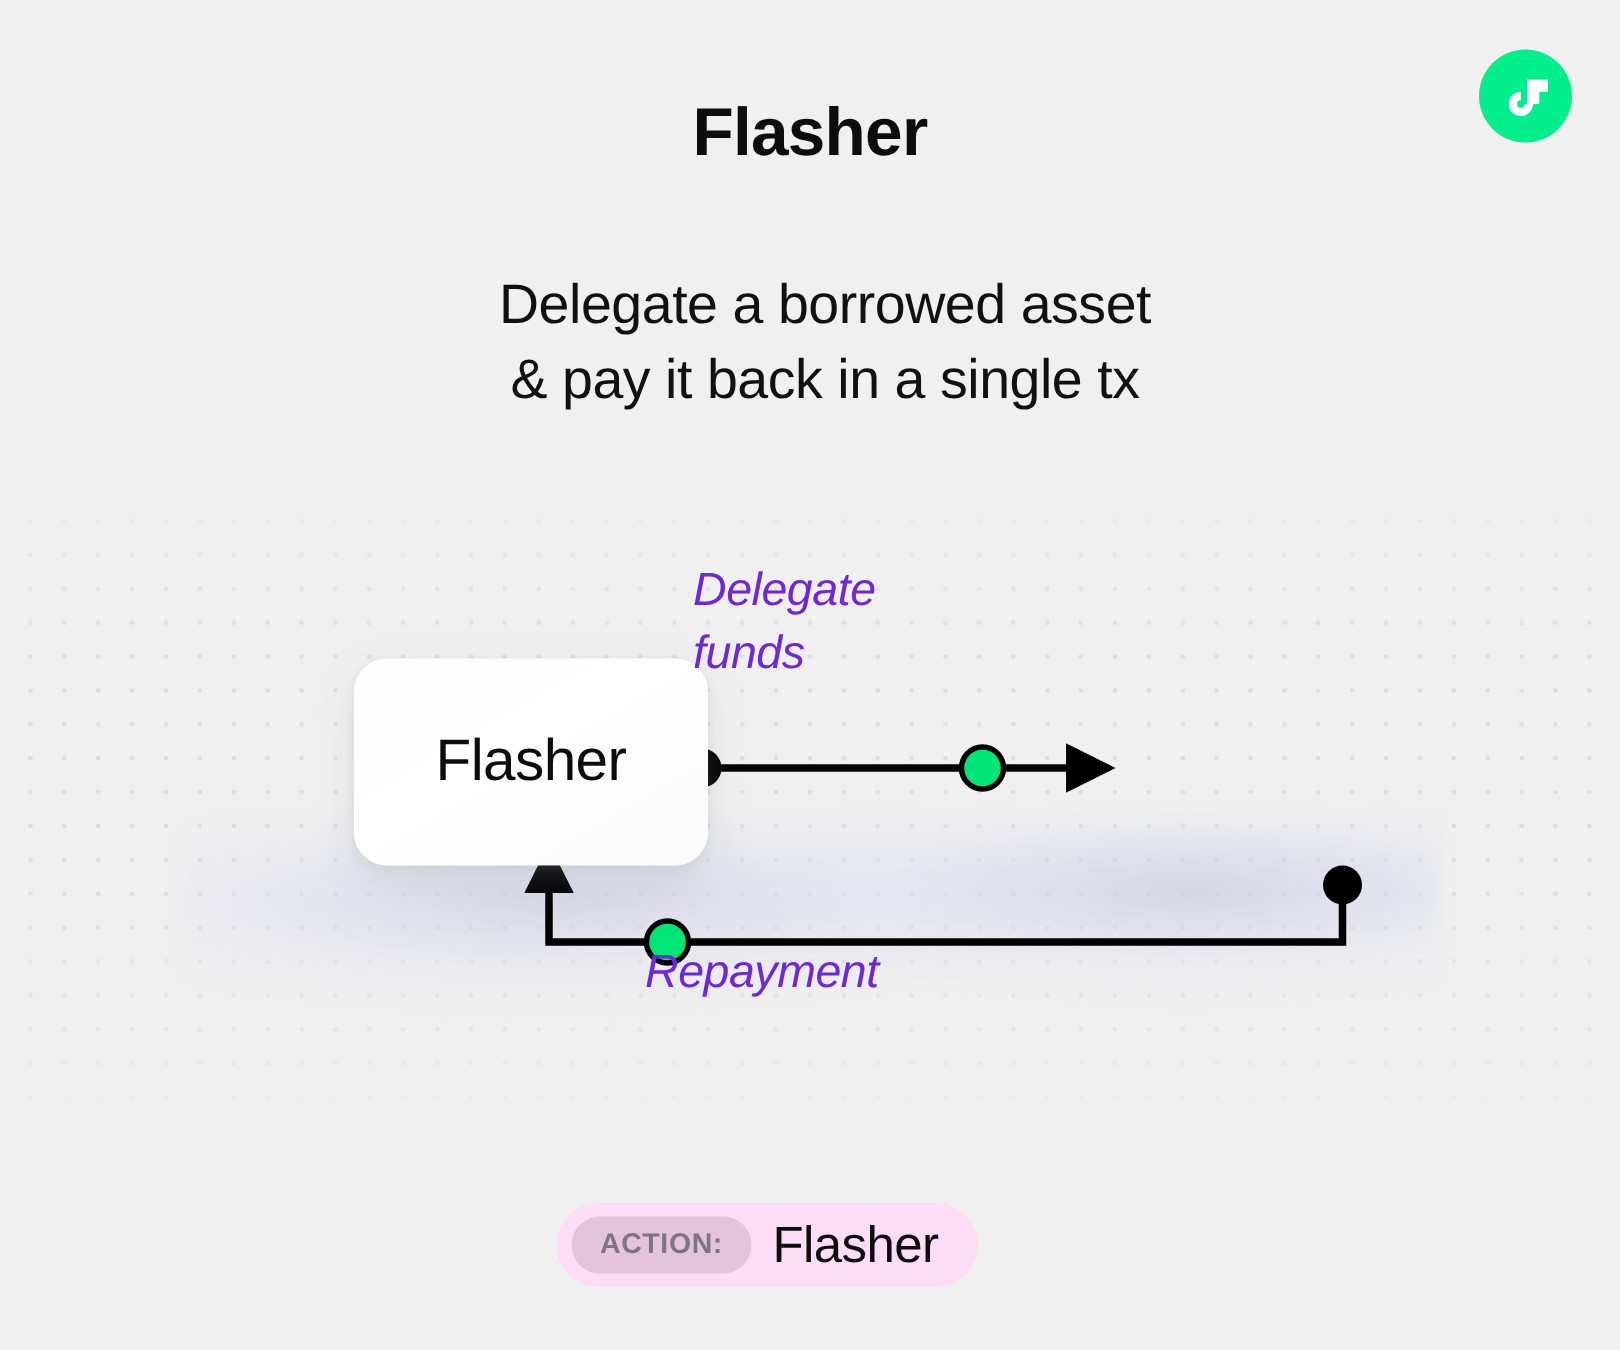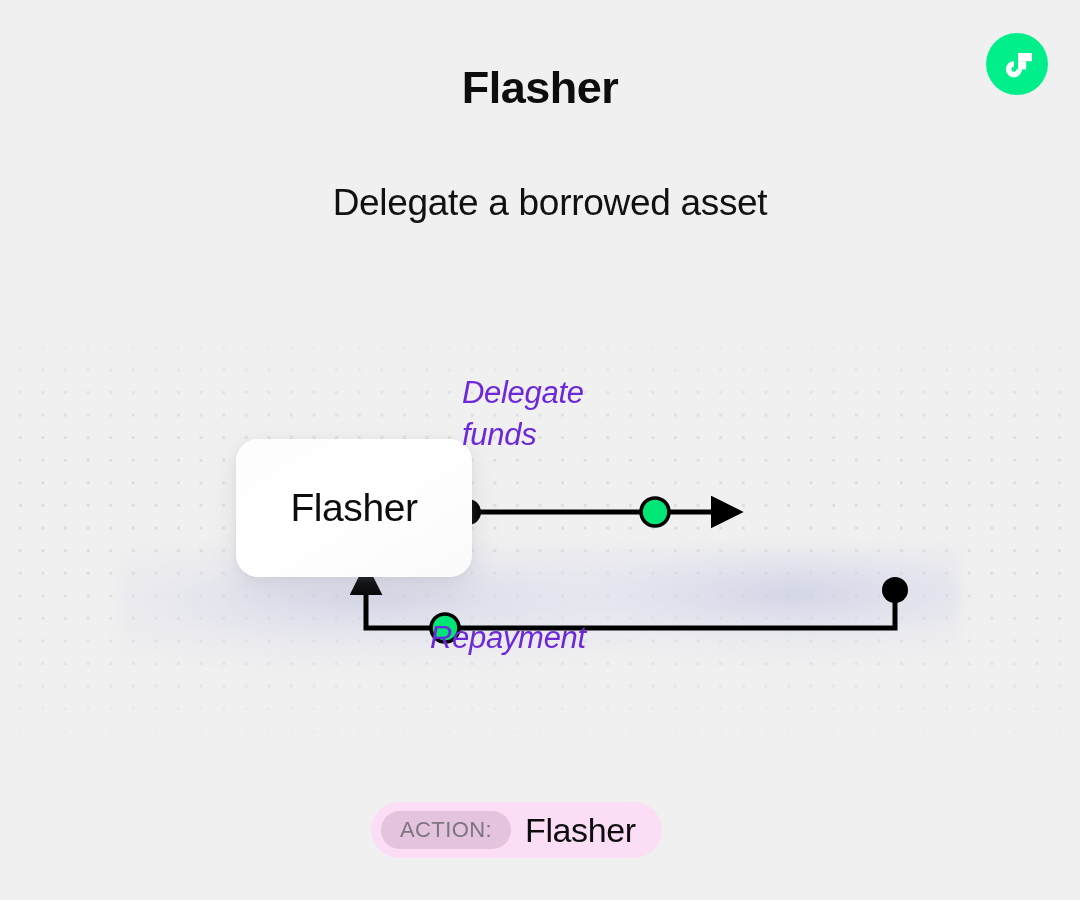--- a/index.html
+++ b/index.html
@@ -133,21 +133,21 @@
     font-size: 31px;
     line-height: 42px;
     color: #6d28d9;
     text-align: left;
     letter-spacing: -0.3px;
     white-space: pre-line;
   }
 
   #label-call      { left: 36px;  top: 140px; width: 196px; }
   #label-delegate  { left: 462px; top: 42px;  width: 256px; }
-  #label-repayment { left: 430px; top: 287px; width: 340px; }
+  #label-repayment { left: 430px; top: 297px; width: 340px; }
 
   
   #wires {
     position: absolute;
     inset: 0;
     width: 1080px;
     height: 420px;
     overflow: visible;
   }
 
@@ -165,22 +165,22 @@
     border-radius: 28px;
   }
 
   #action-pill {
     display: flex;
     align-items: center;
     height: 38px;
     padding: 0 19px;
     background: #e3c3de;
     border-radius: 19px;
-    font-size: 22px;
-    font-weight: 400;
+    font-size: 19px;
+    font-weight: 700;
     letter-spacing: 0.4px;
     color: #7d7580;
   }
 
   #action-value {
     font-size: 34px;
     font-weight: 400;
     color: #0d0d0d;
     letter-spacing: -0.4px;
   }
@@ -196,20 +196,21 @@
       <rect x="21" y="17.2" width="8.2" height="8.2" fill="#ffffff"></rect>
       <rect x="12.8" y="17.2" width="8.2" height="8.2" fill="#00ef8b"></rect>
       <path d="M16.9 17.2a8.1 8.1 0 1 0 8.1 8.1h-5.6a2.5 2.5 0 1 1-2.5-2.5z" fill="#ffffff"></path>
     </svg>
   </div>
 
   <div id="title">Flasher</div>
 
   <div id="subtitle">
     <span class="line">Delegate a borrowed asset</span>
+    <span class="line">&amp; pay it back in a single tx</span>
   </div>
 
   <div id="stage">
 
     <div id="dotgrid"></div>
     <div id="glow"></div>
 
     <svg id="wires" viewBox="0 0 1080 420">
       <defs>
         <marker id="arrow-right" viewBox="0 0 10 10" refX="1" refY="5" markerWidth="6.6" markerHeight="6.6" orient="auto-start-reverse">

